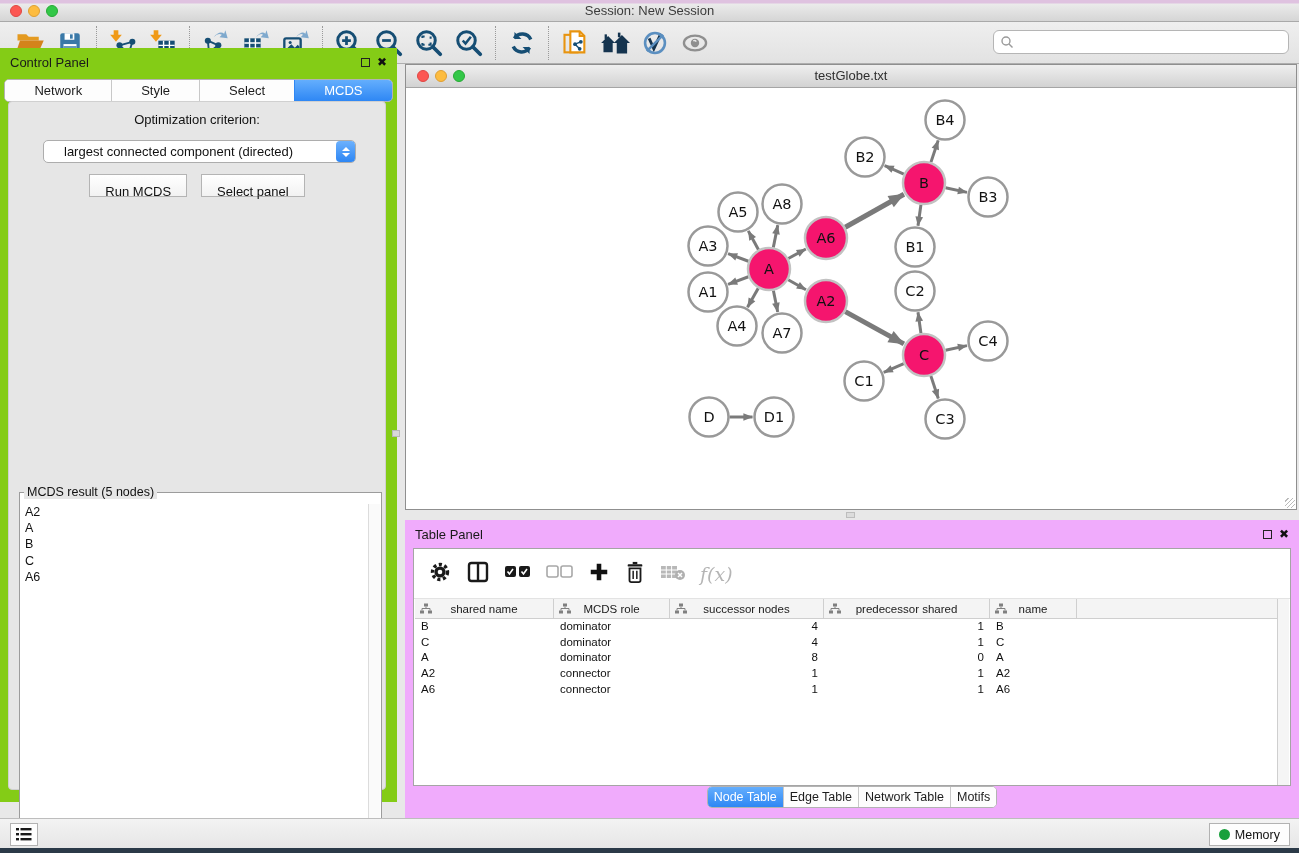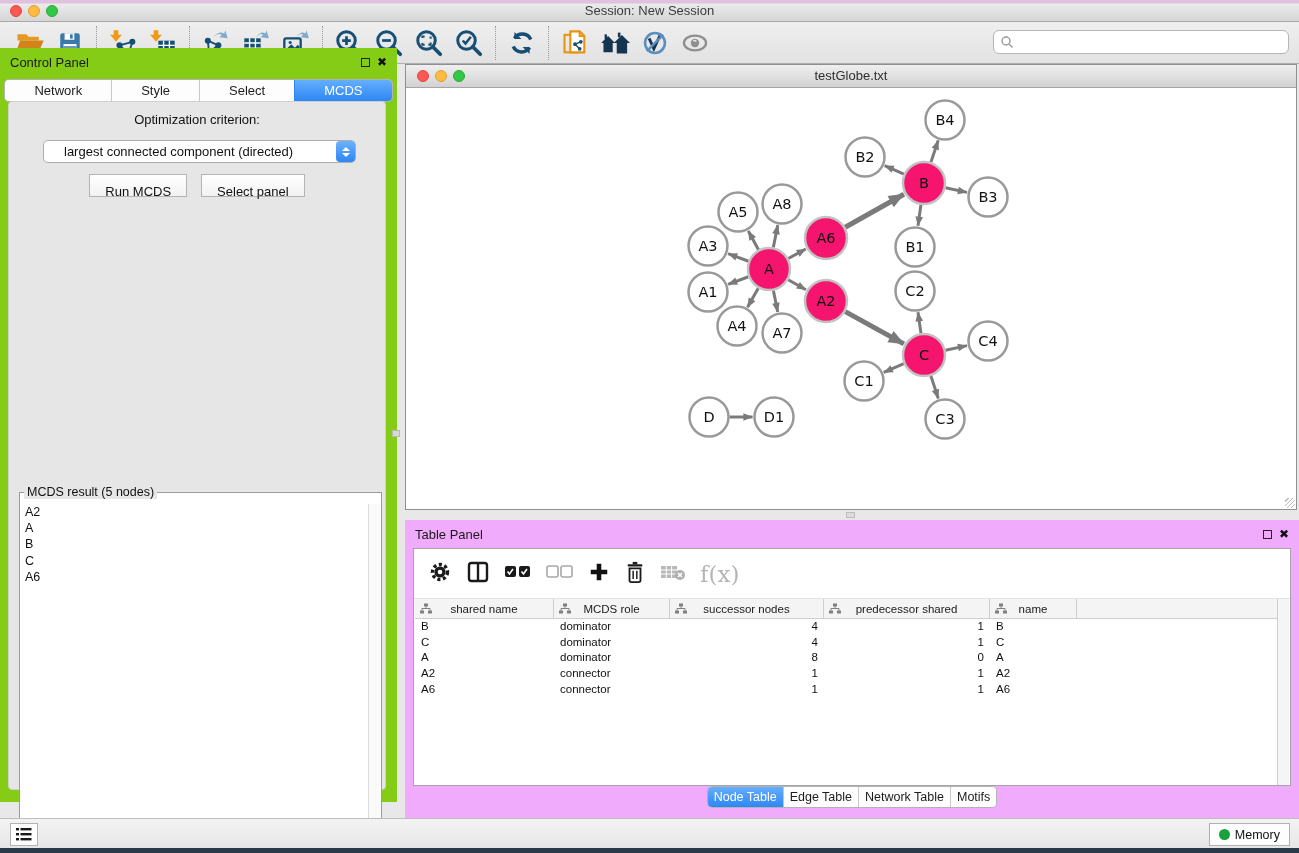--- a/index.html
+++ b/index.html
@@ -66,21 +66,21 @@
   #net-grip { right:1px; bottom:1px; width:10px; height:10px;
     background:repeating-linear-gradient(135deg,transparent 0 2px,#bbb 2px 3px); }
 
   
   #hsplit-handle { left:846px; top:512px; width:9px; height:6px; background:#dcdcdc; border:1px solid #bdbdbd; }
 
   
   #table-panel { left:405px; top:520px; width:894px; height:298px; background:#f0abfc; }
   #tp-box { left:8px; top:28px; width:878px; height:238px; background:#fff; border:1px solid #a5a5a5; }
   #tp-toolbar { left:0; top:0; width:100%; height:50px; display:flex; align-items:center; gap:14px; padding-left:14px; border-bottom:1px solid #e3e3e3; }
-  .fx { font-family:"DejaVu Serif","Liberation Serif",serif; font-size:23px; color:#b5b5b5;text-align:center; }
+  .fx { font-family:"DejaVu Serif","Liberation Serif",serif; font-style:italic; font-size:19px; color:#b5b5b5;text-align:center; }
   #tp-table { left:1px; top:50px; width:868px; height:186px; background:#fff; overflow:hidden; }
   .th-row { display:flex; height:20px; background:#f4f4f4; border-bottom:1px solid #cfcfcf; }
   .th { position:relative; border-right:1px solid #cfcfcf; font-size:11.5px; color:#1a1a1a;
     display:flex; align-items:center; justify-content:center; }
   .th svg { position:absolute; left:5px; top:4px; }
   .tr { display:flex; height:15.7px; font-size:11.5px; color:#111; }
   .td { padding:1px 6px 0 6px; overflow:hidden; white-space:nowrap; }
   .td.num { text-align:right; }
   #tp-vscroll { right:1px; top:50px; width:12px; height:186px; background:#f5f5f5; border-left:1px solid #cfcfcf; }
   #tp-tabs { left:0; top:266px; width:100%; display:flex; justify-content:center; }

